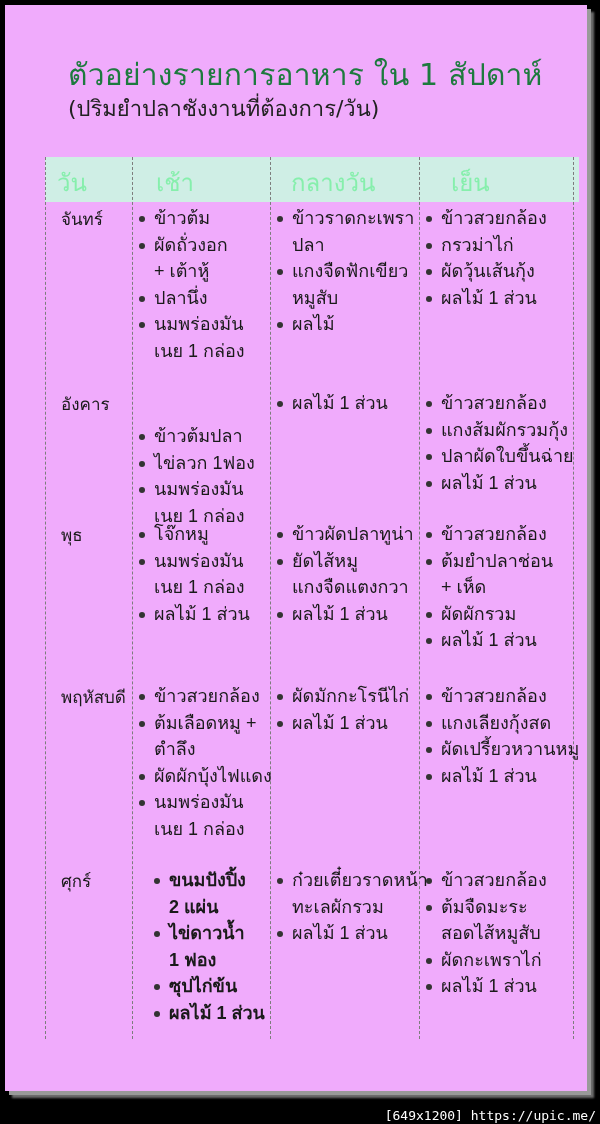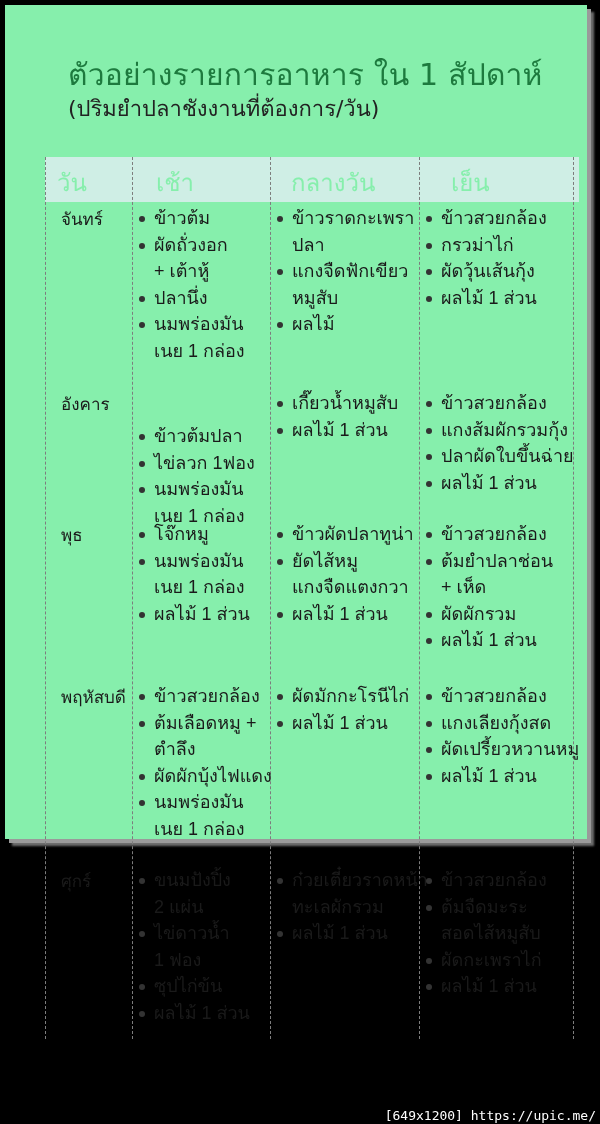--- a/index.html
+++ b/index.html
@@ -1,22 +1,22 @@
 <!DOCTYPE html>
 <html><head>
 <meta charset="utf-8">
 <style>
   html, body { margin:0; padding:0; }
   body {
     width:600px; height:1124px; background:#000; position:relative; overflow:hidden;
     font-family:"DejaVu Sans", "Liberation Sans", sans-serif;
   }
   .paper {
-    position:absolute; left:5px; top:5px; width:582px; height:834px;
-    background:#86efac;
+    position:absolute; left:5px; top:5px; width:582px; height:1086px;
+    background:#f0abfc;
     box-shadow: 4px 4px 0 #9a9a9a, 7px 7px 2px #6d6d6d;
   }
   .title {
     position:absolute; left:63px; top:46px; margin:0;
     font-family:"DejaVu Sans", sans-serif; font-weight:normal;
     font-size:30px; color:#1d7a3e; letter-spacing:0.2px; white-space:nowrap;
   }
   .subtitle {
     position:absolute; left:63px; top:86px; margin:0;
     font-family:"DejaVu Sans", sans-serif; font-size:22px; color:#222; white-space:nowrap;
@@ -148,24 +148,20 @@
           </div>
           <div class="item">
             <span class="bullet"></span>
             <span class="cont">นมพร่องมัน</span>
             <span class="cont">เนย 1 กล่อง</span>
           </div>
         </div>
         <div class="col" style="left: 231px;">
           <div class="item">
             <span class="bullet"></span>
-            <span class="cont">เกี๊ยวน้ำหมูสับ</span>
-          </div>
-          <div class="item">
-            <span class="bullet"></span>
             <span class="cont">ผลไม้ 1 ส่วน</span>
           </div>
         </div>
         <div class="col" style="left: 380px;">
           <div class="item">
             <span class="bullet"></span>
             <span class="cont">ข้าวสวยกล้อง</span>
           </div>
           <div class="item">
             <span class="bullet"></span>
@@ -279,21 +275,21 @@
             <span class="cont">ผัดเปรี้ยวหวานหมู</span>
           </div>
           <div class="item">
             <span class="bullet"></span>
             <span class="cont">ผลไม้ 1 ส่วน</span>
           </div>
         </div>
       </div>
       <div class="row" style="top: 710px;">
         <div class="day">ศุกร์</div>
-        <div class="col" style="left: 93px;">
+        <div class="col" style="left: 108px; font-weight: bold;">
           <div class="item">
             <span class="bullet"></span>
             <span class="cont">ขนมปังปิ้ง</span>
             <span class="cont">2 แผ่น</span>
           </div>
           <div class="item">
             <span class="bullet"></span>
             <span class="cont">ไข่ดาวน้ำ</span>
             <span class="cont">1 ฟอง</span>
           </div>

